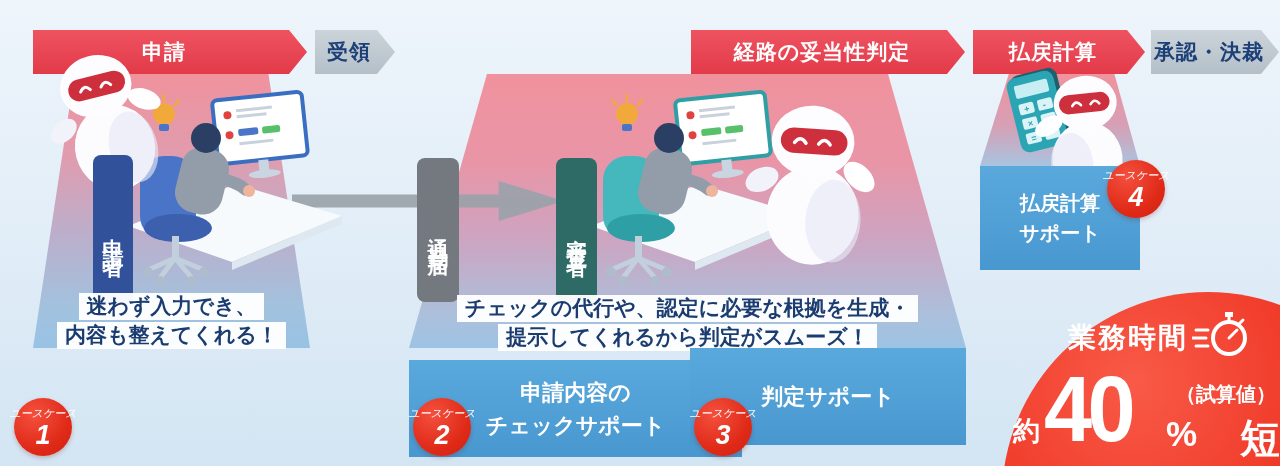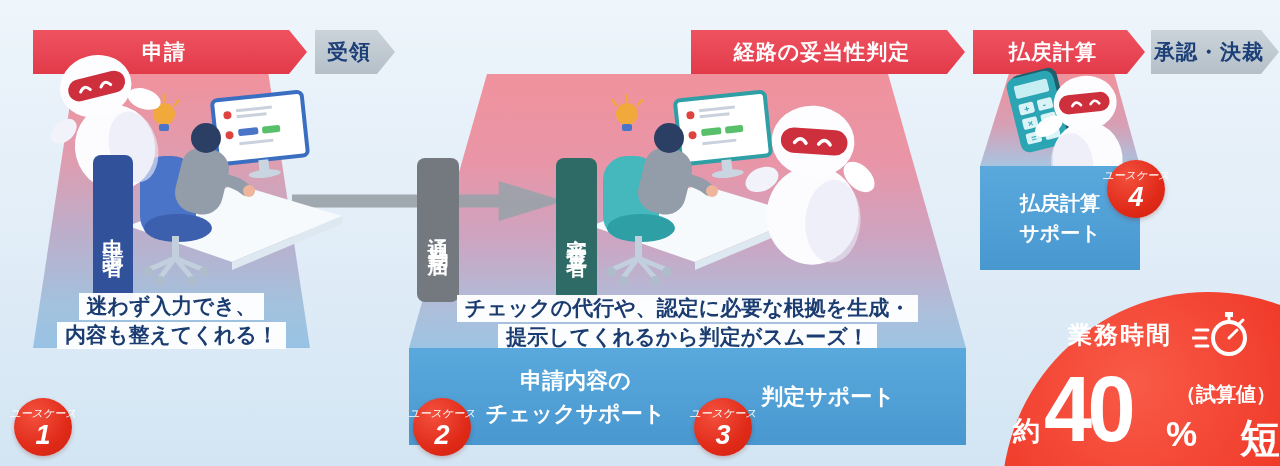--- a/index.html
+++ b/index.html
@@ -69,21 +69,21 @@
   .callout span{
     display:inline-block; background:rgba(255,255,255,.96); color:#1b3c70;
     font-weight:800; font-size:21px; line-height:1.28; padding:0 8px; margin:1px 0;
   }
   
   .result-circle{
     position:absolute; left:1002px; top:292px; width:412px; height:412px; border-radius:50%;
     background:radial-gradient(circle at 32% 22%, #f95a48 0%, #ee3322 48%, #da2010 100%);
   }
   .rc-text{ position:absolute; color:#fff; font-weight:700; white-space:nowrap; }
-  .rc-title{ left:1068px; top:319px; font-size:24px; letter-spacing:2px; }
+  .rc-title{ left:1068px; top:319px; font-size:28px; letter-spacing:2px; }
   .rc-approx{ left:1013px; top:413px; font-size:27px; }
   .rc-value{ left:1044px; top:372px; font-size:92px; line-height:.82; letter-spacing:-5px; transform:scaleX(.94); transform-origin:left top; }
   .rc-percent{ left:1166px; top:414px; font-size:35px; }
   .rc-suffix{ left:1240px; top:411px; font-size:40px; letter-spacing:1px; }
   .rc-note{ left:1176px; top:381px; font-size:20px; }
   .illus{ position:absolute; }
 </style>
 </head>
 <body>
 
@@ -258,21 +258,21 @@
 
   <div class="callout" style="left:23px;top:292px;width:297px">
     <span>迷わず入力でき、</span><br>
     <span>内容も整えてくれる！</span>
   </div>
   <div class="callout" style="left:399px;top:294px;width:577px">
     <span>チェックの代行や、認定に必要な根拠を生成・</span><br>
     <span>提示してくれるから判定がスムーズ！</span>
   </div>
 
-  <div class="ucbox" style="left:409px;top:348px;width:333px;height:97px">
+  <div class="ucbox" style="left:409px;top:360px;width:333px;height:97px">
     <div>申請内容の</div>
     <div>チェックサポート</div>
   </div>
   <div class="ucbox" style="left:690px;top:348px;width:276px;height:97px">
     <div>判定サポート</div>
   </div>
   <div class="ucbox small" style="left:980px;top:166px;width:160px;height:104px">
     <div>払戻計算</div>
     <div>サポート</div>
   </div>

